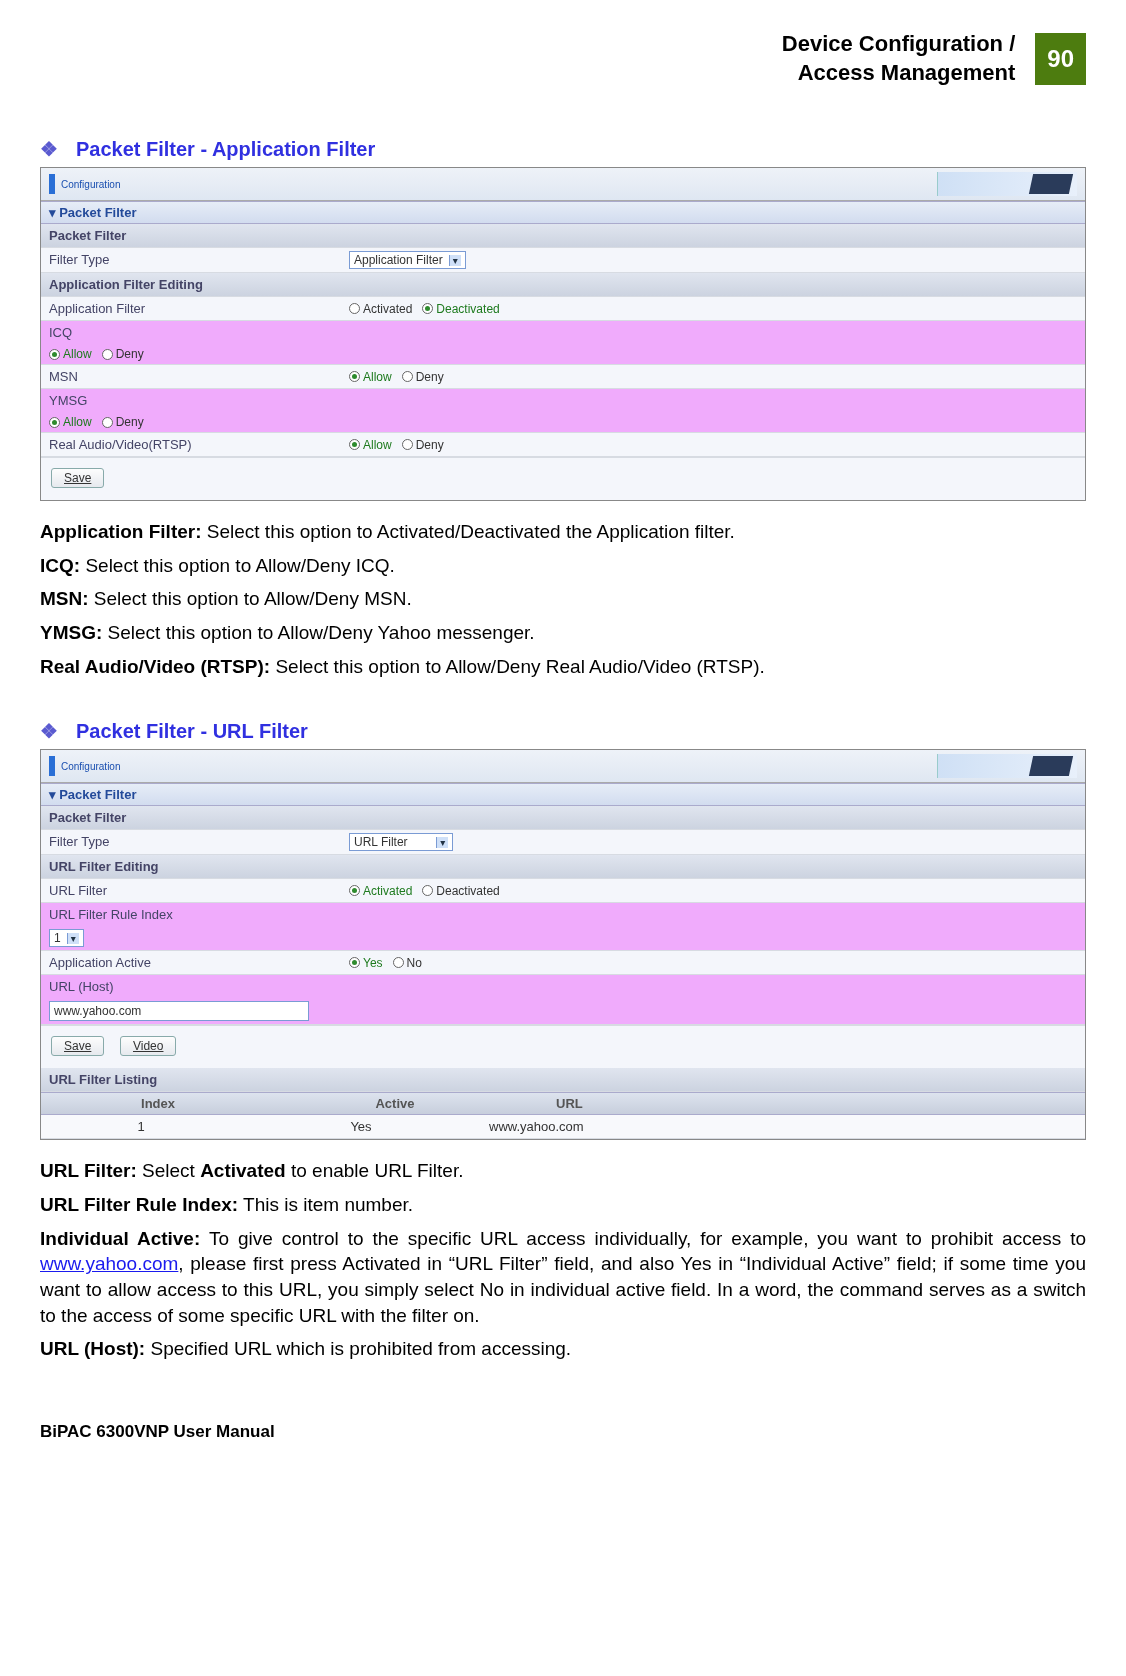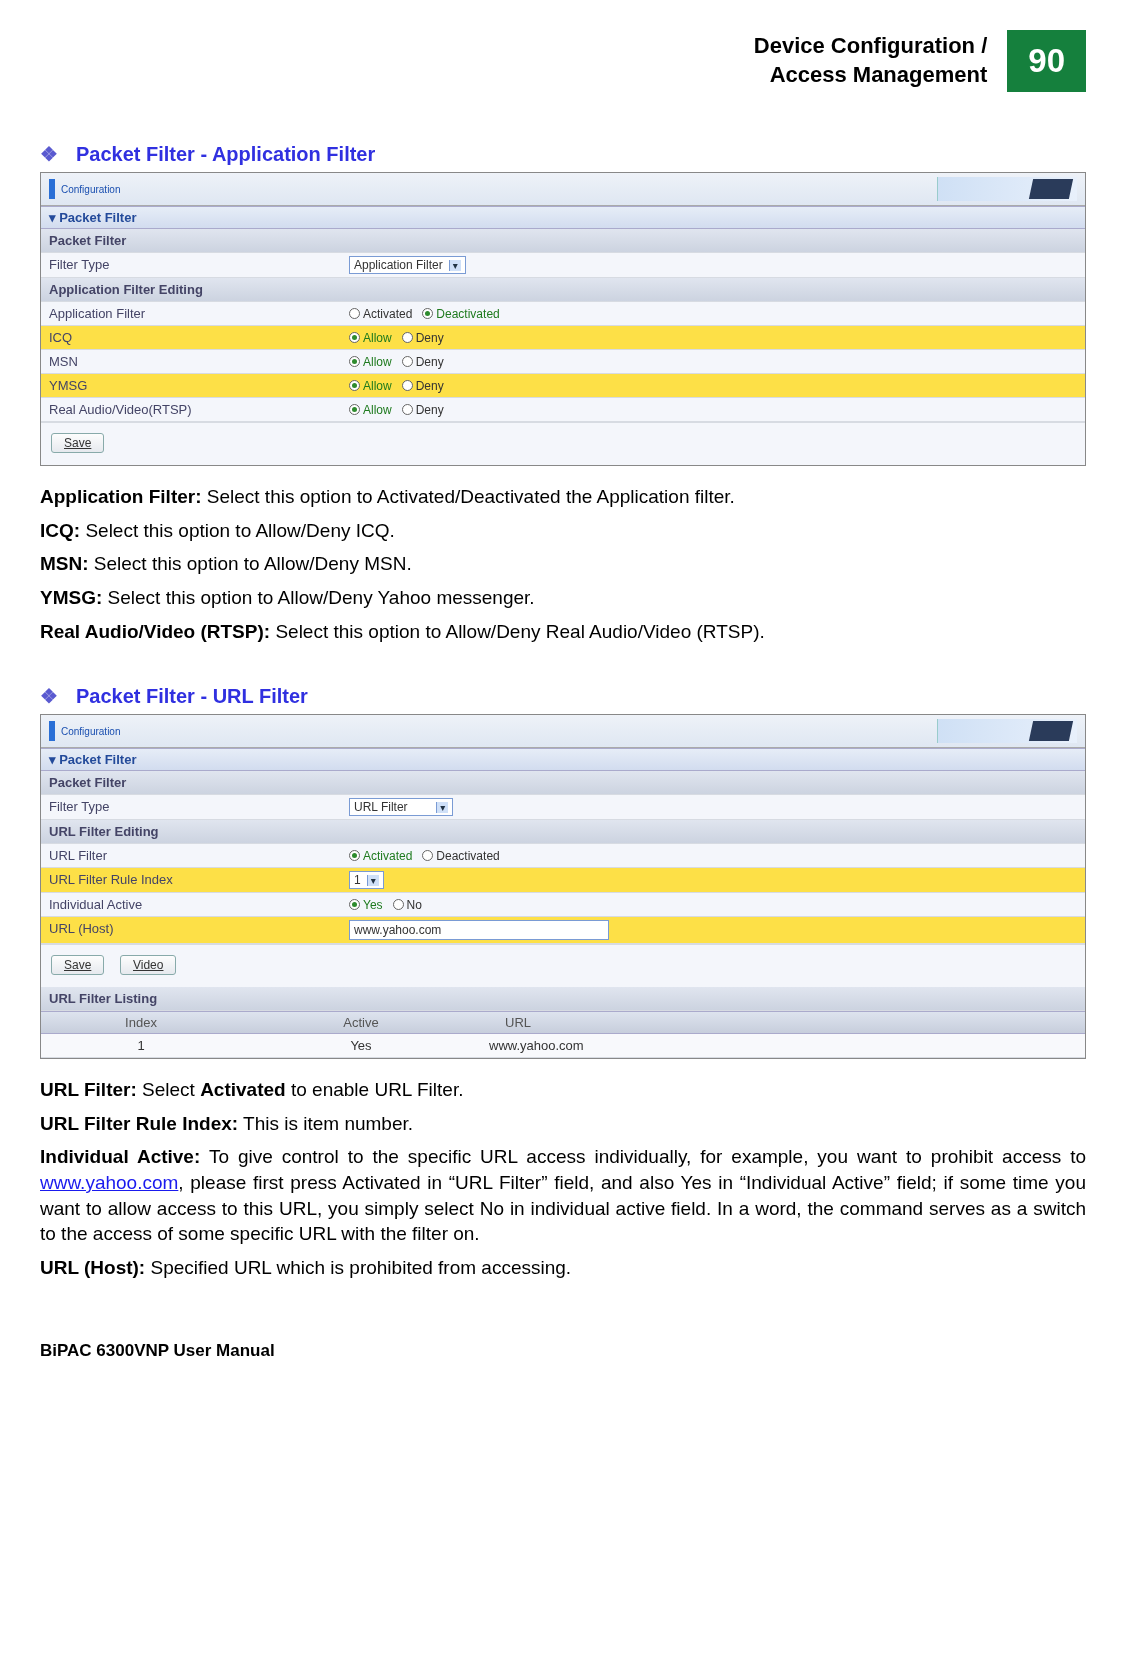--- a/index.html
+++ b/index.html
@@ -6,21 +6,21 @@
   body {
     font-family: Arial, Helvetica, sans-serif;
     margin: 0;
     padding: 30px 40px;
     width: 1126px;
     background: #fff;
     color: #000;
   }
   .header-row { display: flex; justify-content: flex-end; align-items: center; gap: 20px; margin-bottom: 50px; }
   .header-title { font-weight: bold; font-size: 22px; text-align: right; line-height: 1.3; }
-  .page-num { background: #15803d; color: #fff; font-weight: bold; font-size: 33px; padding: 12px 21px; }
+  .page-num { background: #4d7c0f; color: #fff; font-weight: bold; font-size: 24px; padding: 12px 12px; }
   .section-heading { color: #3030e0; font-weight: bold; font-size: 20px; margin: 20px 0 6px 0; }
   .diamond { color: #5a5ad0; margin-right: 18px; }
   .panel {
     border: 1px solid #888;
     margin-bottom: 18px;
     font-size: 13px;
     color: #333;
   }
   .panel-header {
     background: linear-gradient(#eef2f8,#dfe7f2);
@@ -39,42 +39,42 @@
     border-bottom:1px solid #aac;
     padding:3px 8px;
     color:#234a9a;
     font-weight:bold;
   }
   .row {
     display:flex;
     border-bottom:1px solid #d7dbe2;
     background:#f4f6fb;
   }
-  .row.alt { background:#fde047; }
+  .row.alt { background:#f0abfc;flex-direction:column; }
   .row.header-band { background:linear-gradient(#e0e5ef,#ccd3e0); font-weight:bold; color:#555; }
   .cell-label { width:300px; padding:4px 8px; color:#446; }
   .cell-val { flex:1; padding:3px 8px; display:flex; align-items:center; gap:10px; color:#333; }
   .select-fake {
     border:1px solid #7a9bd4; background:#fff; font-size:12px; padding:1px 4px;
     display:inline-flex; align-items:center; gap:6px;
   }
   .select-fake .arrow { background:#cfe0f8; border-left:1px solid #7a9bd4; padding:0 3px; font-size:10px; color:#234; }
   .radio { display:inline-flex; align-items:center; gap:3px; font-size:12px; color:#333;}
   .radio .dot { width:11px; height:11px; border:1px solid #666; border-radius:50%; display:inline-block; position:relative; background:#fff;}
   .radio.checked .dot::after { content:""; position:absolute; inset:2px; border-radius:50%; background:#2e8b2e; }
   .radio.green { color:#1e7a1e; }
   .btn {
     border:1px solid #8aa; background:linear-gradient(#fdfdfd,#e6e9ee);
     padding:2px 12px; font-size:12px; border-radius:3px; color:#333;
     display:inline-block; margin:6px;text-decoration:underline;
   }
   .btn-row { padding:4px 0 6px 4px; background:#f4f6fb; border-top:1px solid #d7dbe2;}
   .text-input { border:1px solid #7a9bd4; background:#fff; font-size:12px; padding:2px 4px; width:260px; }
   .list-header { display:flex; background:linear-gradient(#dde3ee,#c7cedc); border-top:1px solid #aac; border-bottom:1px solid #aac; }
-  .list-header div { padding:3px 24px; color:#555; font-weight:normal; }
+  .list-header div { padding:3px 24px; color:#555; font-weight:bold;margin-left:17px; }
   .list-row { display:flex; border-bottom:1px solid #d7dbe2; background:#f8f9fc;}
   .list-row div { padding:4px 8px; color:#333; }
   .col-idx { width:200px; text-align:center; }
   .col-act { width:240px; text-align:center; }
   .col-url { flex:1; }
   .body-text { font-size:19px; line-height:1.35; margin:8px 0; text-align:justify; }
   .body-text b { font-weight:bold; }
   .link { color:#1a1aee; text-decoration:underline; }
   .footer { font-weight:bold; font-size:17px; margin-top:60px; }
 </style>
@@ -240,21 +240,21 @@
   <div class="row alt">
     <div class="cell-label">URL Filter Rule Index</div>
     <div class="cell-val">
       <span class="select-fake">
         <span>1</span>
           <span class="arrow">▾</span>
       </span>
     </div>
   </div>
   <div class="row">
-    <div class="cell-label">Individual Active</div>
+    <div class="cell-label">Application Active</div>
     <div class="cell-val">
       <span class="radio checked green">
           <span class="dot"></span>
           <span>Yes</span>
         </span>
       <span class="radio">
           <span class="dot"></span>
           <span>No</span>
         </span>
     </div>

